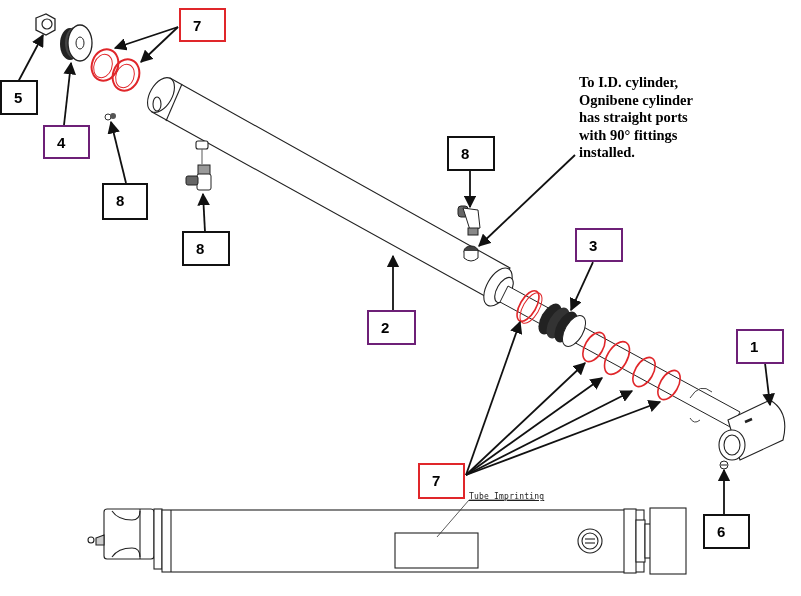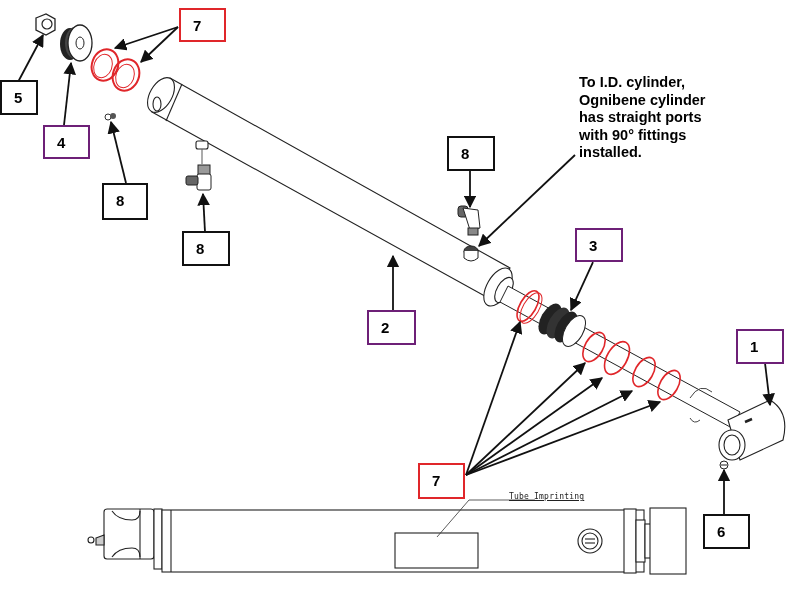--- a/index.html
+++ b/index.html
@@ -3,24 +3,24 @@
 <meta charset="utf-8">
 <style>
   html,body{margin:0;padding:0;background:#ffffff;}
   body{width:801px;height:596px;position:relative;overflow:hidden;font-family:"Liberation Sans",sans-serif;}
   svg{position:absolute;left:0;top:0;}
   .callout{position:absolute;box-sizing:border-box;border:2px solid #111;background:#fff;
     font-family:"Liberation Sans",sans-serif;font-weight:bold;font-size:15px;color:#000;
     padding:7px 0 0 12px;}
   .callout.red{border-color:#e0262a;}
   .callout.purple{border-color:#6d2077;}
-  .note{position:absolute;left:579px;top:74px;font-family:Liberation Sans, sans-serif;font-weight:bold;
+  .note{position:absolute;left:579px;top:74px;font-family:Liberation Serif, serif;font-weight:bold;
     font-size:14.5px;line-height:17.5px;color:#000;white-space:pre-line;}
   .imprint{position:absolute;left:469px;top:492px;font-family:"DejaVu Sans Mono",monospace;font-size:8px;
-    color:#222;text-decoration:underline;letter-spacing:0.2px;margin-left:40px;}
+    color:#222;text-decoration:underline;letter-spacing:0.2px;}
 </style>
 </head>
 <body>
 
 <svg width="801" height="596" viewBox="0 0 801 596">
   <defs>
     <marker id="ah" viewBox="0 0 10 10" refX="9" refY="5" markerWidth="7" markerHeight="7" orient="auto-start-reverse">
       <path d="M0,0 L10,5 L0,10 z" fill="#111"></path>
     </marker>
   </defs>

